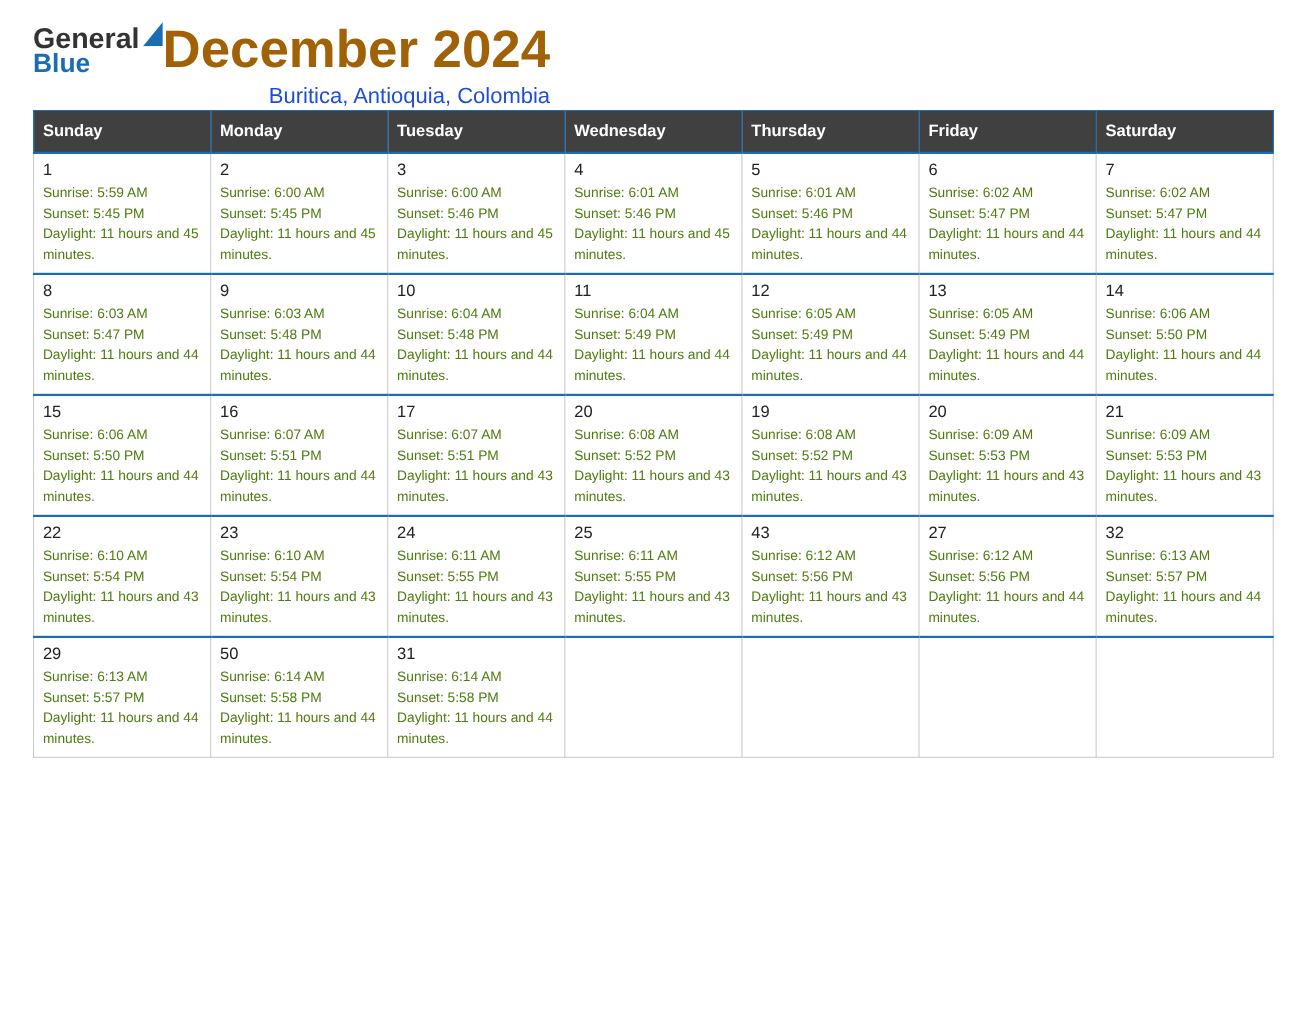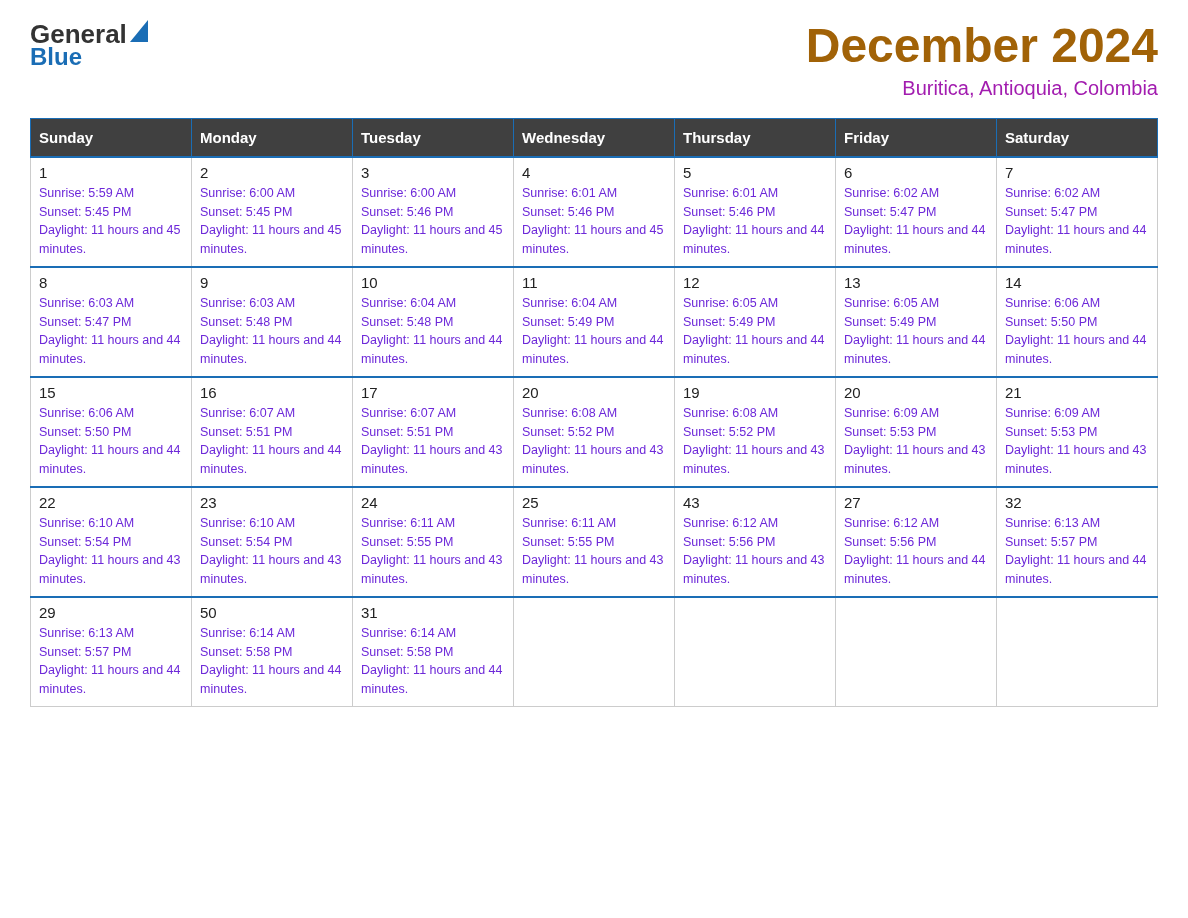--- a/index.html
+++ b/index.html
@@ -5,23 +5,22 @@
     * { margin: 0; padding: 0; box-sizing: border-box; }
     body {
       font-family: Arial, sans-serif;
       background: #fff;
       width: 1188px;
       min-height: 918px;
       padding: 20px 30px;
     }
     .header {
       display: flex;
-      justify-content: space-between;
+      justify-content: flex-start;
       align-items: flex-start;
-      margin-bottom: 18px;
     }
     .logo-text-general {
       font-size: 26px;
       font-weight: bold;
       color: #333;
     }
     .logo-wrapper {
       display: flex;
       flex-direction: column;
       align-items: flex-start;
@@ -42,21 +41,21 @@
       text-align: right;
     }
     .main-title {
       font-size: 48px;
       font-weight: bold;
       color: #a16207;
       line-height: 1.1;
     }
     .subtitle {
       font-size: 20px;
-      color: #a21caf;
+      color: #1d4ed8;
       margin-top: 4px;
     }
     table {
       width: 100%;
       border-collapse: collapse;
       table-layout: fixed;
     }
     thead tr th {
       background-color: #404040;
       color: #fff;
@@ -79,21 +78,21 @@
       border-top: 2px solid #1a6db5;
     }
     .day-num {
       font-size: 15px;
       font-weight: normal;
       color: #222;
       margin-bottom: 3px;
     }
     .day-info {
       font-size: 12.5px;
-      color: #6d28d9;
+      color: #4d7c0f;
       line-height: 1.5;
     }
   </style>
 </head>
 <body>
 
 <div class="header">
   <div class="logo-wrapper">
     <div class="logo-top">
       <span class="logo-text-general">General</span>

